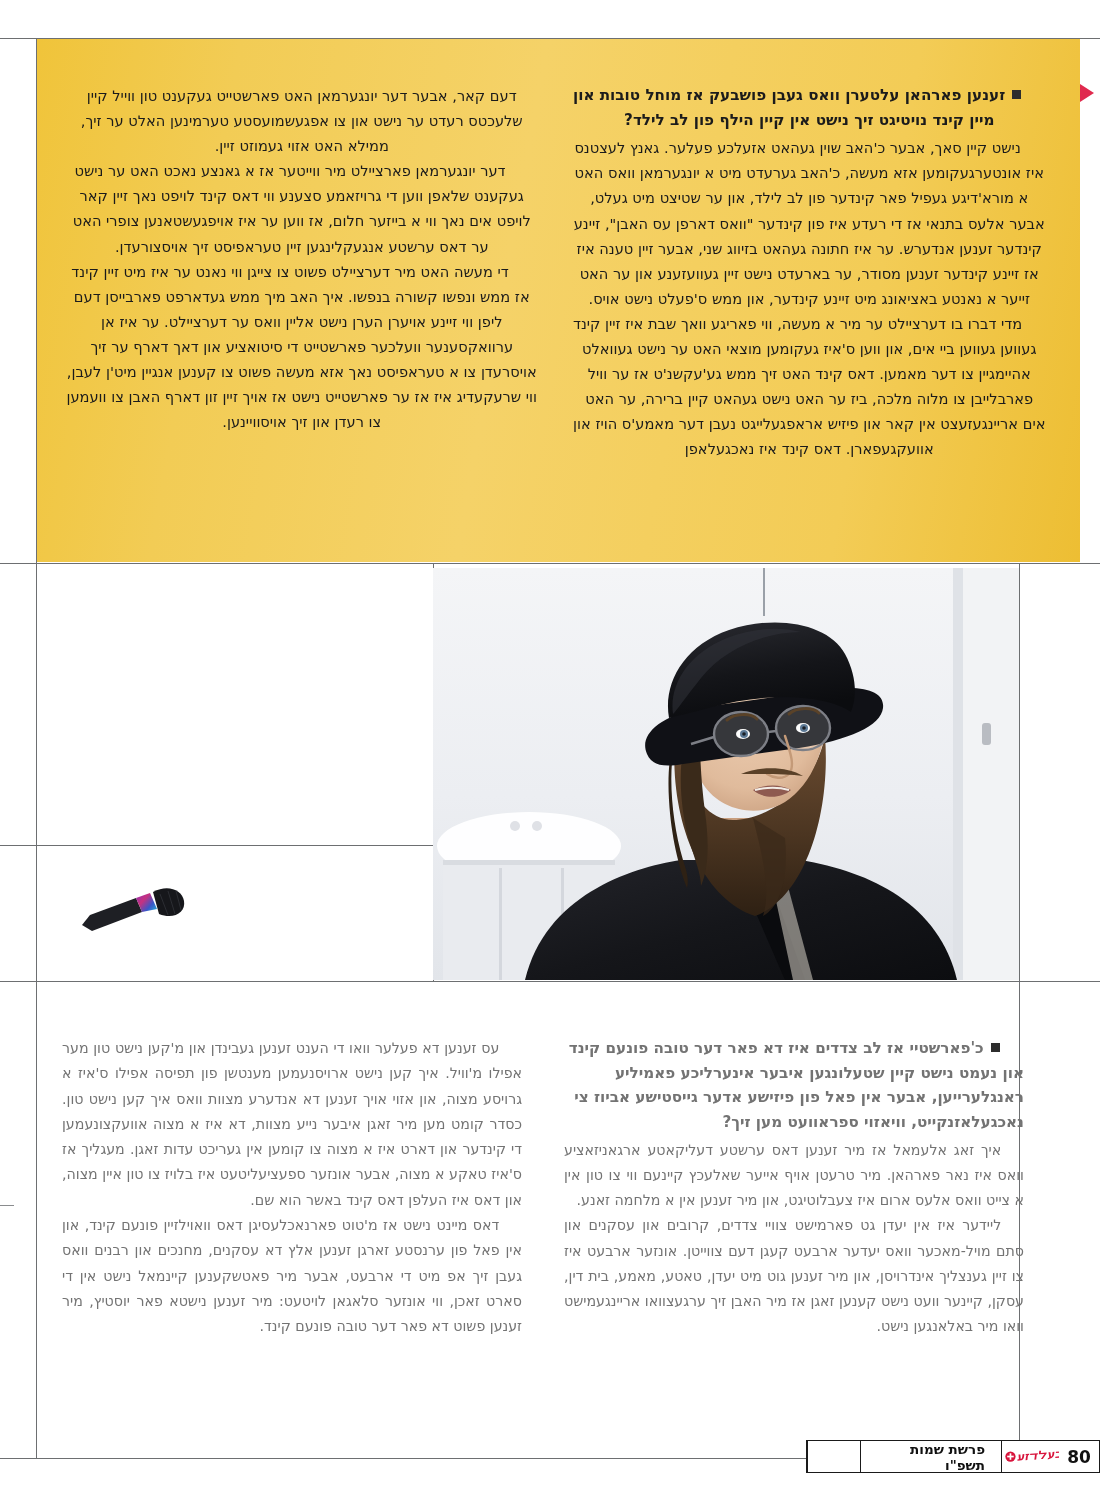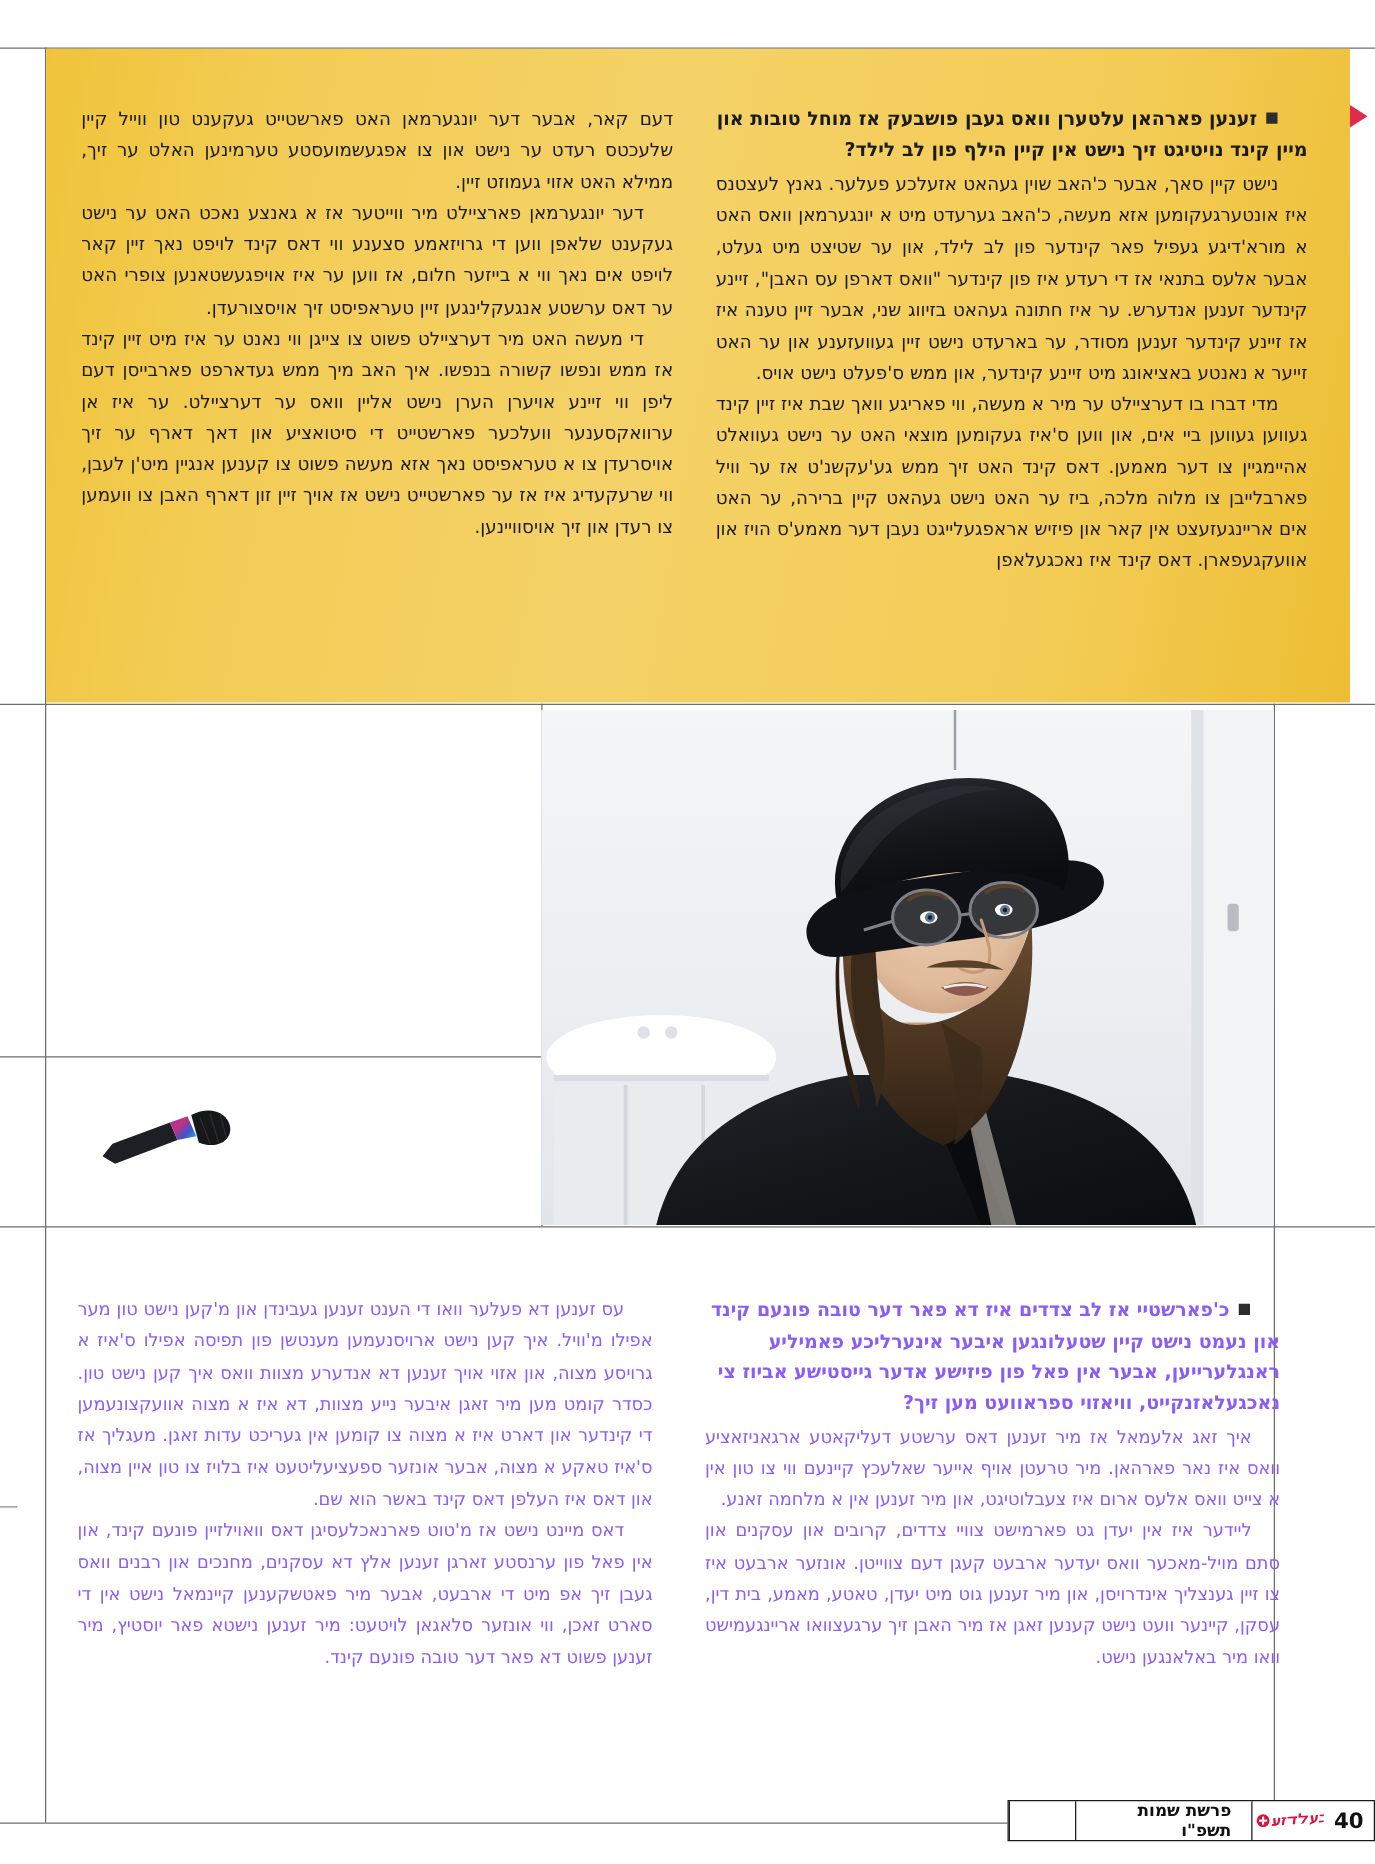--- a/index.html
+++ b/index.html
@@ -47,21 +47,21 @@
   }
   .ybox-col {
     flex: 1 1 0;
     direction: rtl;
     text-align: justify;
     font-family: "DejaVu Sans", sans-serif;
     font-size: 14.6px;
     line-height: 1.72;
     color: #1b1b1b;
   }
-  .ybox-col p { margin: 0; text-indent: 1.6em; }
+  .ybox-col p { margin: 0; text-indent: 1.6em; text-align: center; }
   .ybox-col p.no-indent { text-indent: 0; }
   .q-lead {
     font-weight: bold;
     font-size: 15.2px;
     line-height: 1.62;
     text-indent: 0;
     margin-bottom: 3px !important;
     text-align: right;
   }
   .q-bullet {
@@ -116,21 +116,21 @@
     flex-direction: row-reverse;
     gap: 42px;
   }
   .body-col {
     flex: 1 1 0;
     direction: rtl;
     text-align: justify;
     font-family: "DejaVu Sans", sans-serif;
     font-size: 14.2px;
     line-height: 1.78;
-    color: #8b5cf6;
+    color: #737373;
   }
   .body-col p { margin: 0; text-indent: 1.6em; }
 
   
   #footer {
     position: absolute;
     left: 806px;
     top: 1440px;
     height: 33px;
     display: flex;
@@ -334,21 +334,21 @@
     </div>
 
     <div class="body-col">
       <p>עס זענען דא פעלער וואו די הענט זענען געבינדן און מ'קען נישט טון מער אפילו מ'וויל. איך קען נישט ארויסנעמען מענטשן פון תפיסה אפילו ס'איז א גרויסע מצוה, און אזוי אויך זענען דא אנדערע מצוות וואס איך קען נישט טון. כסדר קומט מען מיר זאגן איבער נייע מצוות, דא איז א מצוה אוועקצונעמען די קינדער און דארט איז א מצוה צו קומען אין געריכט עדות זאגן. מעגליך אז ס'איז טאקע א מצוה, אבער אונזער ספעציעליטעט איז בלויז צו טון איין מצוה, און דאס איז העלפן דאס קינד באשר הוא שם.</p>
       <p>דאס מיינט נישט אז מ'טוט פארנאכלעסיגן דאס וואוילזיין פונעם קינד, און אין פאל פון ערנסטע זארגן זענען אלץ דא עסקנים, מחנכים און רבנים וואס געבן זיך אפ מיט די ארבעט, אבער מיר פאטשקענען קיינמאל נישט אין די סארט זאכן, ווי אונזער סלאגאן לויטעט: מיר זענען נישטא פאר יוסטיץ, מיר זענען פשוט דא פאר דער טובה פונעם קינד.</p>
     </div>
 
   </div>
 
   <div id="footer">
-    <div class="cell" id="footer-page">40</div>
+    <div class="cell" id="footer-page">80</div>
     <div class="cell" id="footer-logo">
       <svg viewBox="0 0 120 46">
         <circle cx="16" cy="22" r="11" fill="#d8143c"></circle>
         <rect x="14.2" y="15" width="3.6" height="14" fill="#ffffff"></rect>
         <rect x="9" y="20.2" width="14" height="3.6" fill="#ffffff"></rect>
         <g fill="#d8143c" font-family="DejaVu Sans, sans-serif" font-weight="bold" font-size="24" font-style="italic">
           <text x="30" y="31" transform="rotate(-4 30 31)">ﬤעﬥﬢזﬠ</text>
         </g>
       </svg>
     </div>

